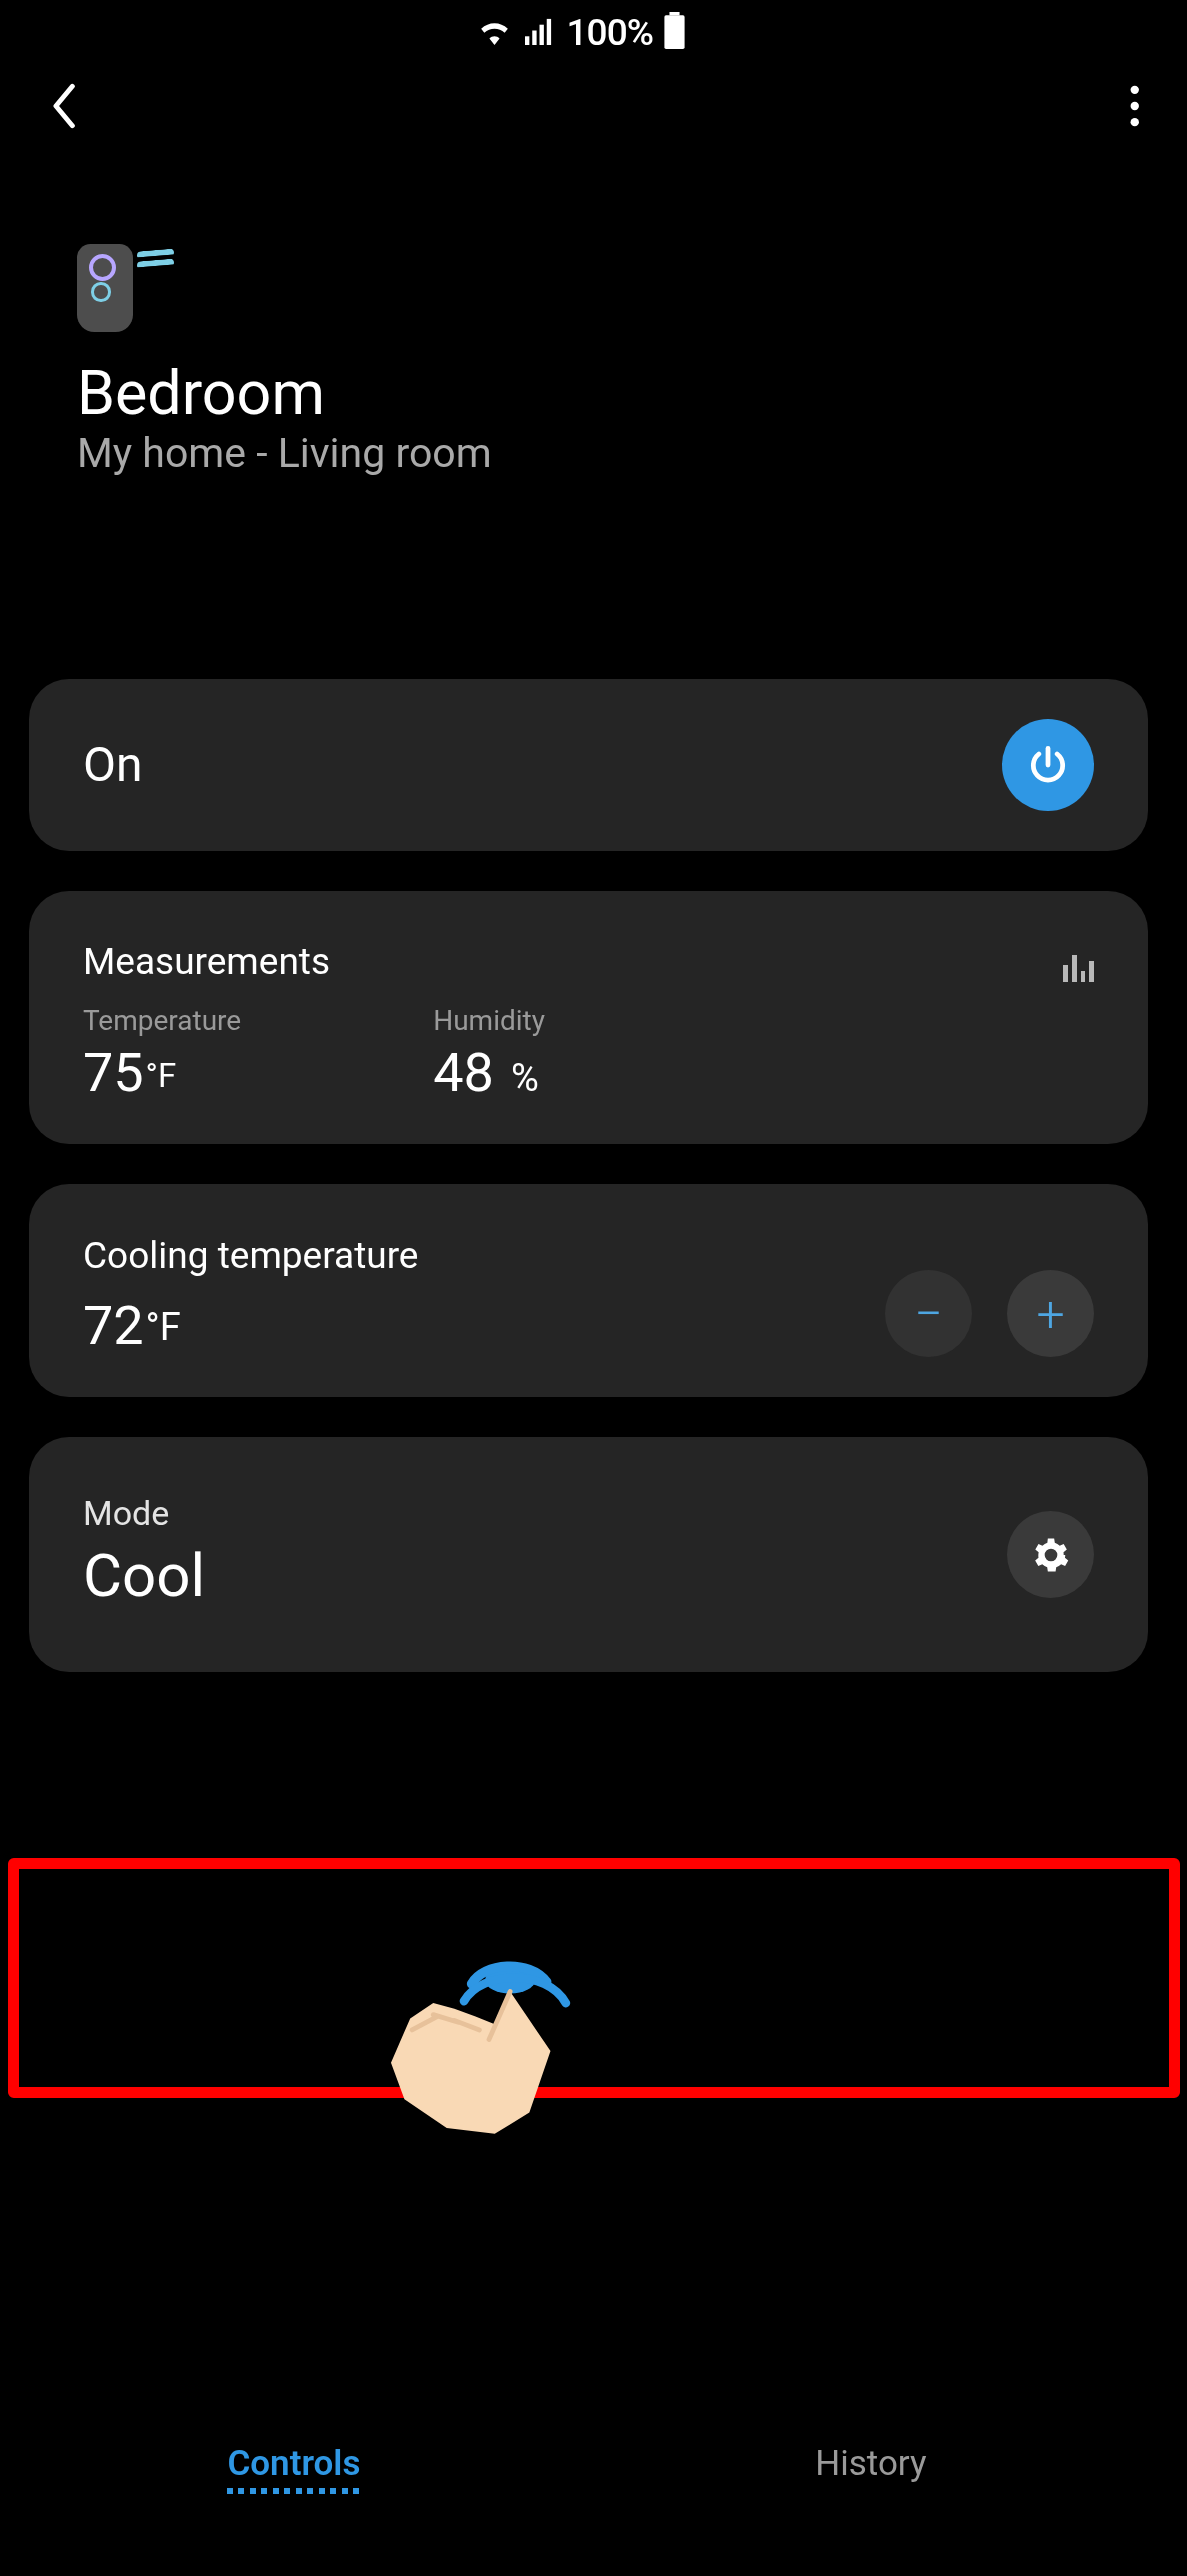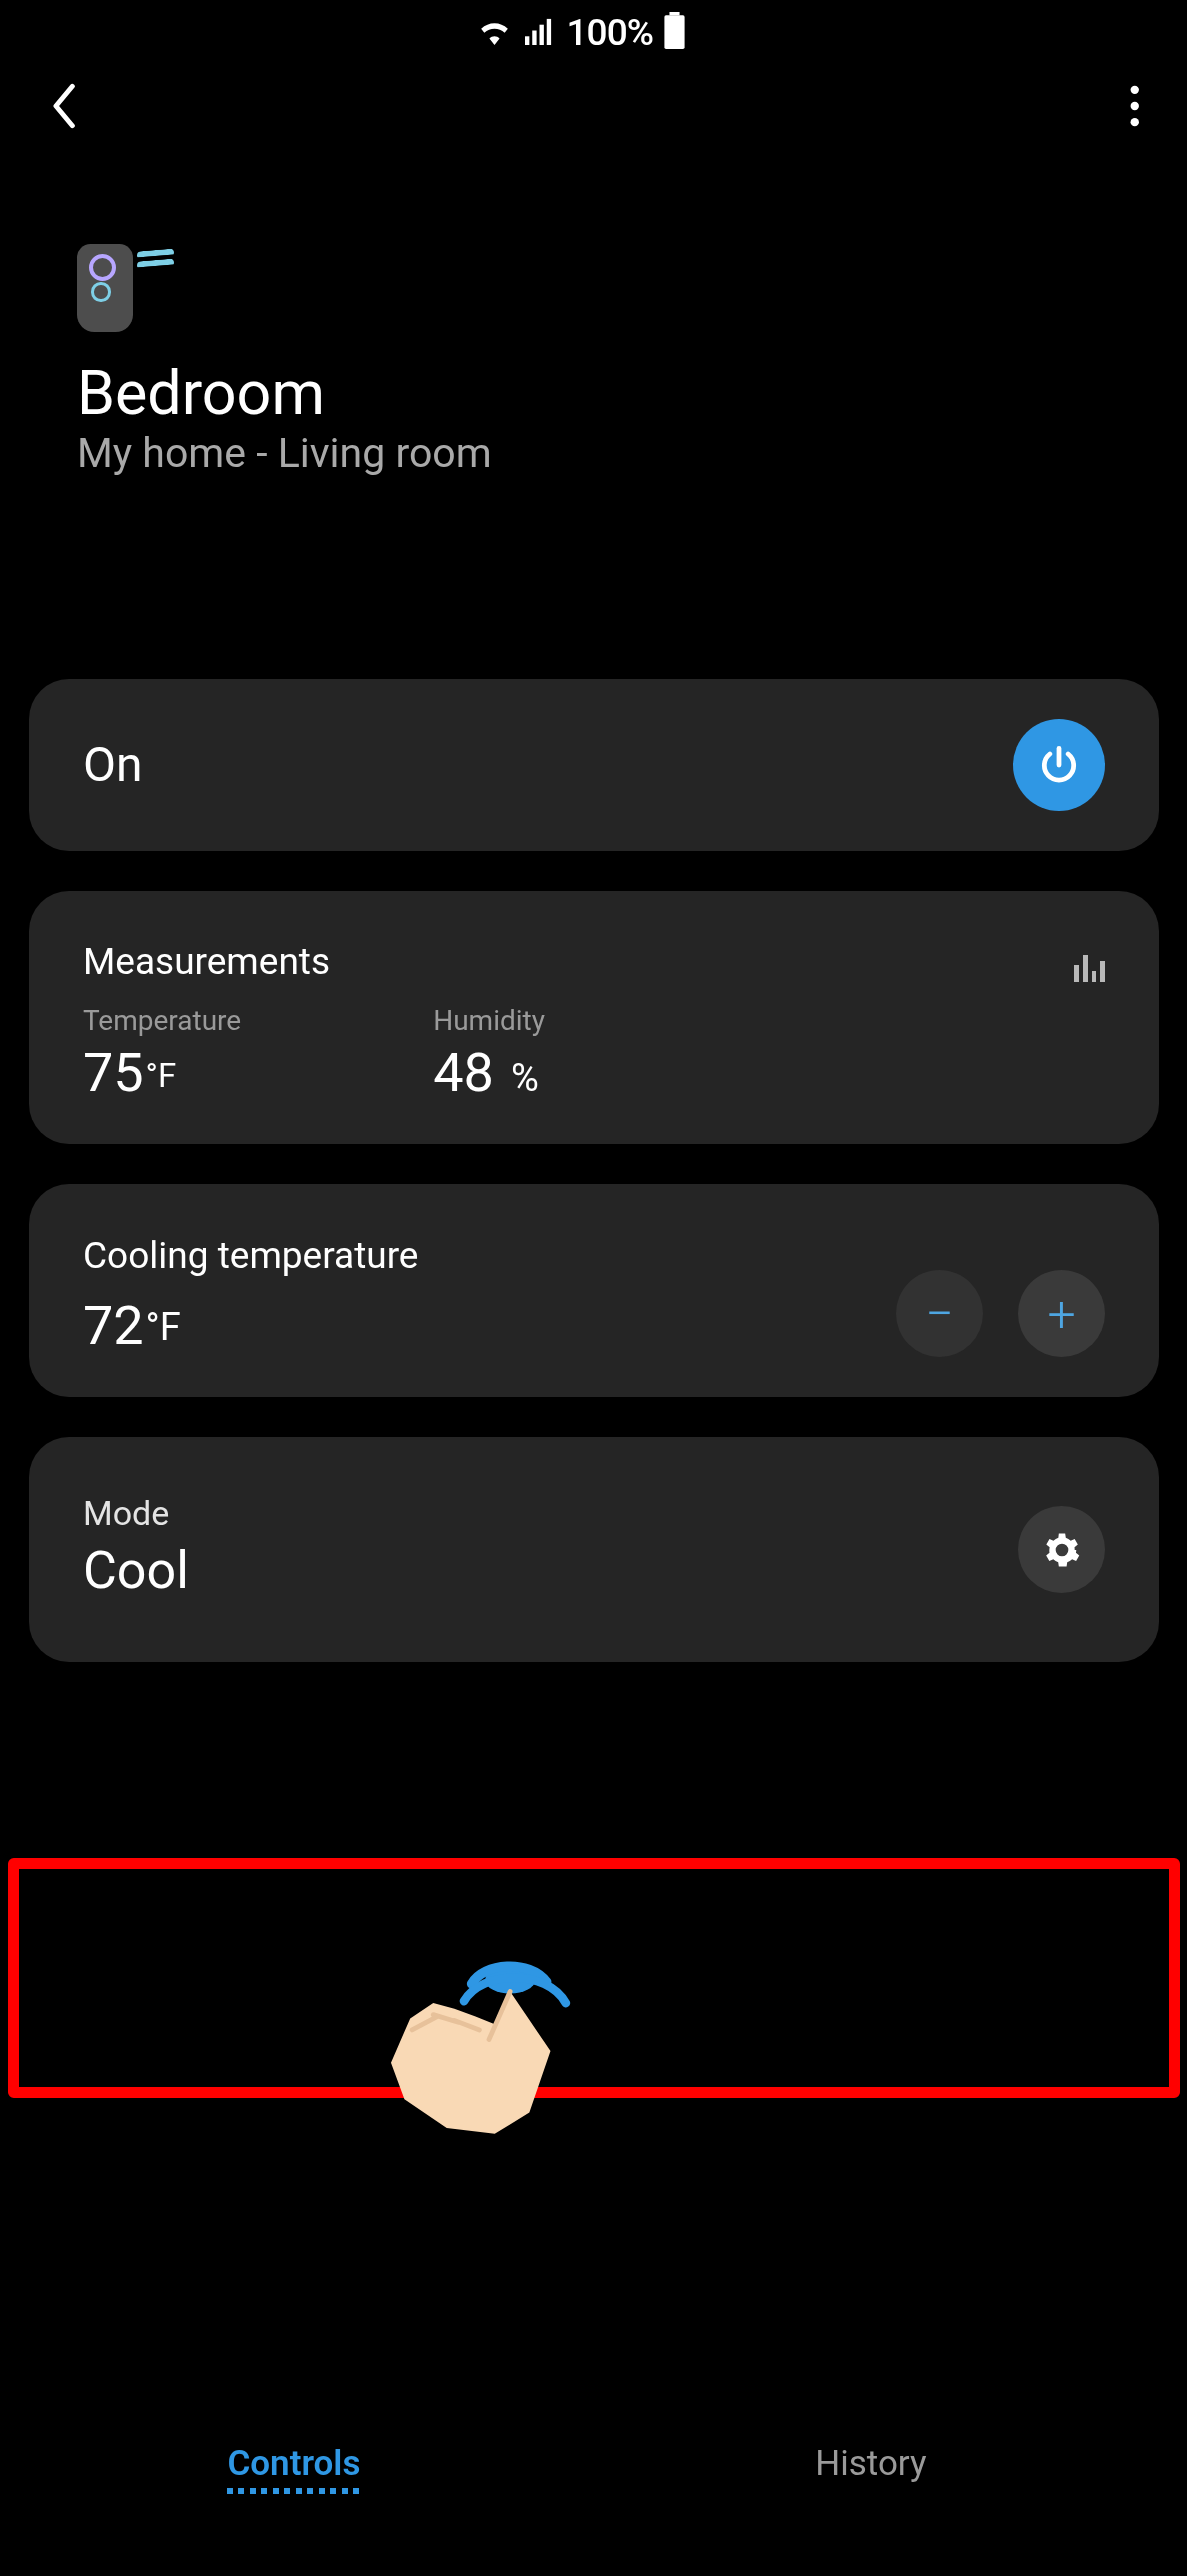--- a/index.html
+++ b/index.html
@@ -9,21 +9,21 @@
   .appbar{display:flex;justify-content:space-between;align-items:center;padding:27px 48px 0 48px}
   .back svg,.more svg{display:block}
   .hdr{padding:115px 77px 0 77px}
   .dev-icon{width:56px;height:88px;background:#4d4d4d;border-radius:13.5px 13.5px 17.3px 17.3px;position:relative;margin-bottom:29px}
   .dev-icon::before{content:"";position:absolute;left:11.5px;top:9.6px;width:19px;height:19px;border:4.8px solid #b7a6ff;border-radius:50%}
   .dev-icon::after{content:"";position:absolute;left:14.4px;top:38px;width:13.5px;height:13.5px;border:3.8px solid #7ecfe6;border-radius:50%}
   .dev-waves{position:absolute;left:60px;top:5.8px}
   .dev-waves span{display:block;width:37px;height:7.7px;border-top:6.7px solid #7ecfe6;border-radius:9.6px;margin-bottom:2.9px;transform:skewY(-5deg)}
   .title{font-size:61px;font-weight:400;margin:0;line-height:1.05}
   .subtitle{font-size:41px;color:#a9a9a9;margin-top:3.8px}
-  .cards{padding:202px 29px 0 29px;display:flex;flex-direction:column;gap:40px}
+  .cards{padding:202px 40px 0 29px;display:flex;flex-direction:column;gap:40px}
   .card{background:#252525;border-radius:40px;padding:40px 54px}
   .row{display:flex;justify-content:space-between;align-items:center}
   .on-lbl{font-size:48px}
   .pwr{width:92px;height:92px;border-radius:50%;background:#2f97e4;display:flex;align-items:center;justify-content:center}
   .card-title{font-size:37px;margin:9.6px 0 21px 0}
   .meas{display:flex;gap:192px}
   .m-lbl{color:#9a9a9a;font-size:28px;margin-bottom:3.8px}
   .m-val{font-size:54px}
   .m-val .unit{font-size:38px;margin-left:3.8px}
   .m-val .unitsm{font-size:33px;vertical-align:3.8px;margin-left:1.9px}
@@ -33,21 +33,21 @@
   .bar-icon span:nth-child(2){height:27px}
   .bar-icon span:nth-child(3){height:11.5px}
   .bar-icon span:nth-child(4){height:21px}
   .ct-val{font-size:54px;margin-top:17.3px}
   .ct-val .unitsm{font-size:38px;vertical-align:3.8px;margin-left:1.9px}
   .pmrow{display:flex;gap:35px}
   .circ{width:87px;height:87px;border-radius:50%;background:#3a3a3a;display:flex;align-items:center;justify-content:center;font-size:50px;color:#4ea6e2;font-weight:300}
   .circ.dark{background:#323232}
   .mode-card{position:relative}
   .mode-lbl{font-size:34px;color:#e4e4e4;margin:15.4px 0 7.7px 0}
-  .mode-val{font-size:52px;margin-bottom:21px}
+  .mode-val{font-size:60px;margin-bottom:21px}
   .gear{width:87px;height:87px;border-radius:50%;background:#3a3a3a;display:flex;align-items:center;justify-content:center}
   .hl{position:absolute;border:11.5px solid #ff0000;border-radius:5.8px;pointer-events:none}
   .hl-mode{left:7.7px;top:1858px;width:1172px;height:240px}
   .hand{position:absolute;left:366px;top:1953px;pointer-events:none}
   .tabs{position:absolute;bottom:82px;left:0;width:1154px;display:flex;justify-content:space-around}
   .tab{font-size:35px;color:#9a9a9a}
   .tab.active{color:#2f97e4;font-weight:600}
   .tab.active::after{content:"";display:block;margin-top:3.8px;height:5.8px;background:repeating-linear-gradient(90deg,#2f97e4 0 5.8px,transparent 5.8px 11.5px)}
 </style>
 </head>

